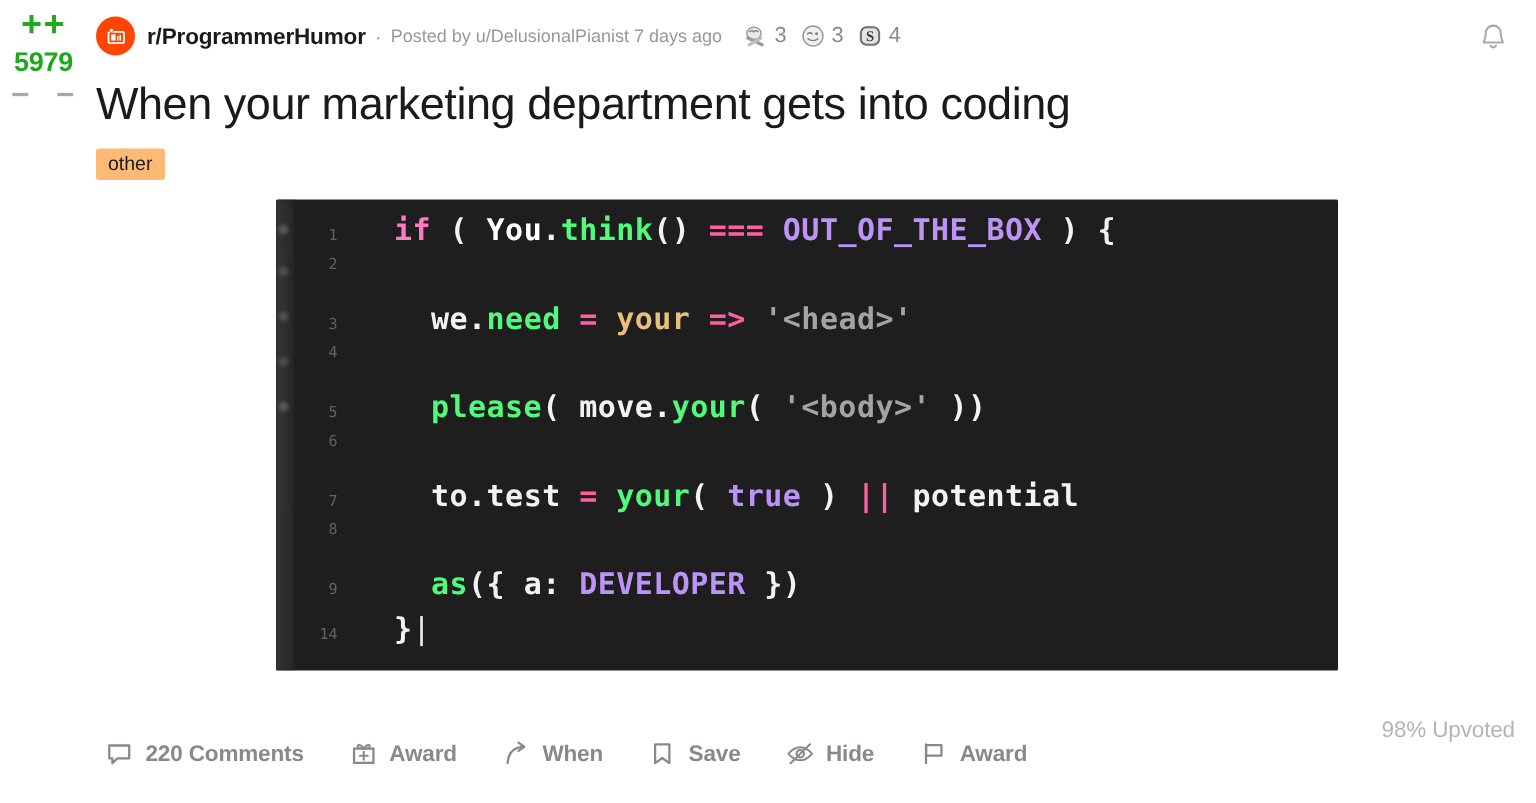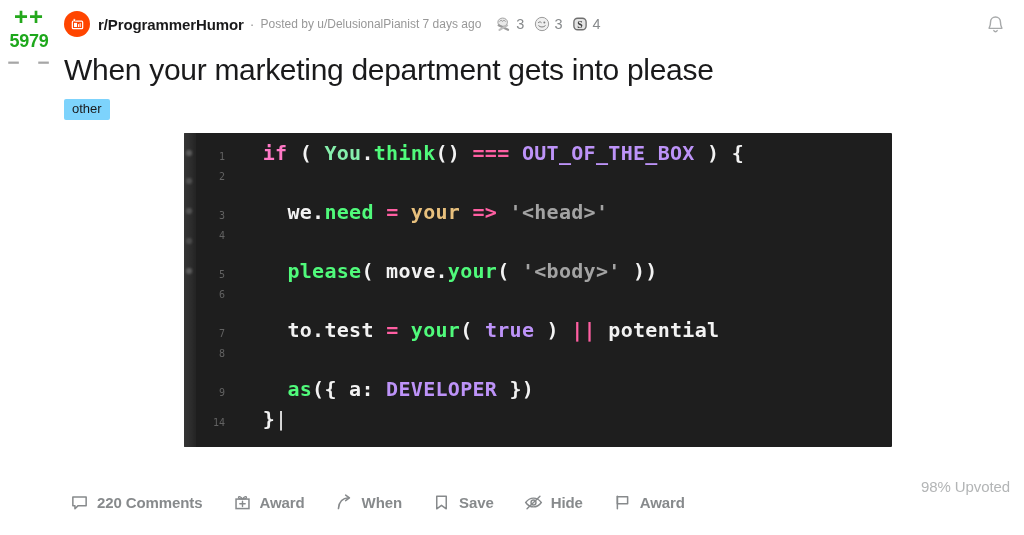--- a/index.html
+++ b/index.html
@@ -133,21 +133,21 @@
     font-size: 30px;
     line-height: 36px;
     font-weight: 500;
     color: #1a1a1b;
     letter-spacing: -0.3px;
     margin-top: 4px;
   }
   .flair {
     display: inline-block;
     margin-top: 11px;
-    background: #7dd3fc;
+    background: #fdba74;
     color: #1a1a1b;
     border-radius: 2px;
     padding: 3px 8px 4px;
     font-size: 13px;
     line-height: 14px;
     font-weight: 400;
   }
 
   
   .code-wrap {
@@ -211,21 +211,21 @@
     font-size: 10px;
     font-family: "DejaVu Sans Mono", monospace;
     opacity: 0.85;
   }
   .ctext {
     white-space: pre;
     font-weight: 700;
     letter-spacing: 0.3px;
   }
   .t-kw      { color: #ff79c6; }
-  .t-class   { color: #86efac; }
+  .t-class   { color: #ffffff; }
   .t-fn      { color: #50fa7b; }
   .t-plain   { color: #f2f2f2; }
   .t-const   { color: #bd93f8; margin-top: 40px; }
   .t-str     { color: #a3a3a3; }
   .t-var     { color: #e8c07d; }
   .t-op      { color: #ff5fa2; }
   .cursor {
     color: #f2f2f2;
     font-weight: 400;
   }
@@ -313,21 +313,21 @@
           <svg width="18" height="18" viewBox="0 0 20 20" aria-hidden="true">
             <rect x="3.2" y="3.6" width="13.6" height="12.8" rx="4.2" fill="#e4e4e4" stroke="#6f6f6f" stroke-width="1.5"></rect>
             <text x="10" y="14" text-anchor="middle" font-family="Liberation Serif, serif" font-size="11" font-weight="700" fill="#3d3d3d">S</text>
           </svg>
           <span class="award-count">4</span>
         </span>
       </span>
     </div>
 
     
-    <div class="title">When your marketing department gets into please</div>
+    <div class="title">When your marketing department gets into coding</div>
     <div class="flair">other</div>
   </div>
 
   <div class="bell-btn">
     <svg width="21" height="22" viewBox="0 0 22 23" aria-hidden="true">
       <path d="M11 3.2c-3 0-5.2 2.3-5.2 5.2 0 4.4-1.5 5.6-1.5 6.6h13.4c0-1-1.5-2.2-1.5-6.6 0-2.9-2.2-5.2-5.2-5.2z" fill="none" stroke="#a8aaab" stroke-width="1.5" stroke-linejoin="round"></path>
       <path d="M9.2 17.3c.4.8 1 1.2 1.8 1.2s1.4-.4 1.8-1.2" fill="none" stroke="#a8aaab" stroke-width="1.5" stroke-linecap="round"></path>
     </svg>
   </div>
 

